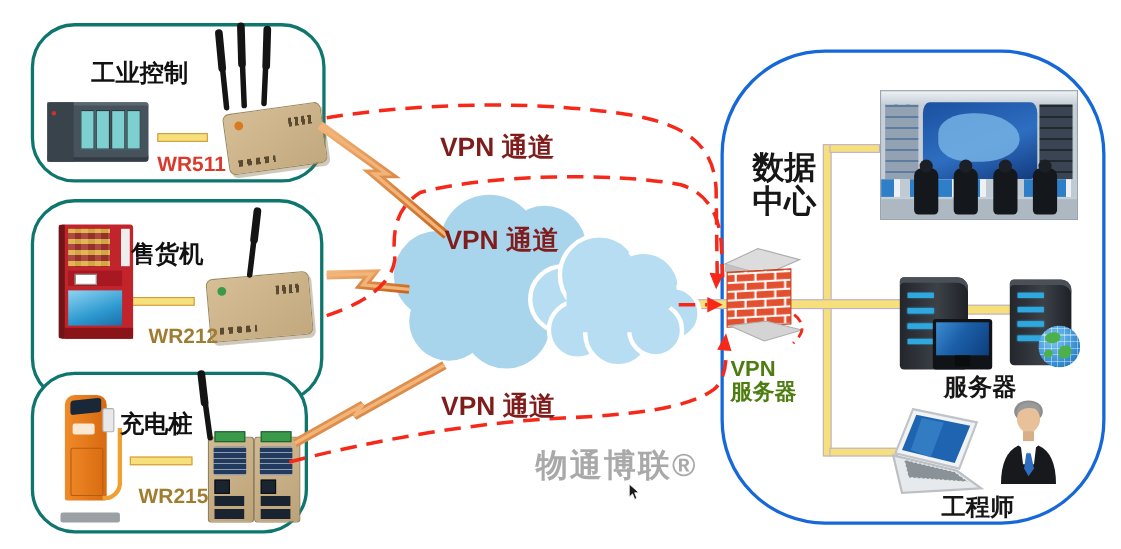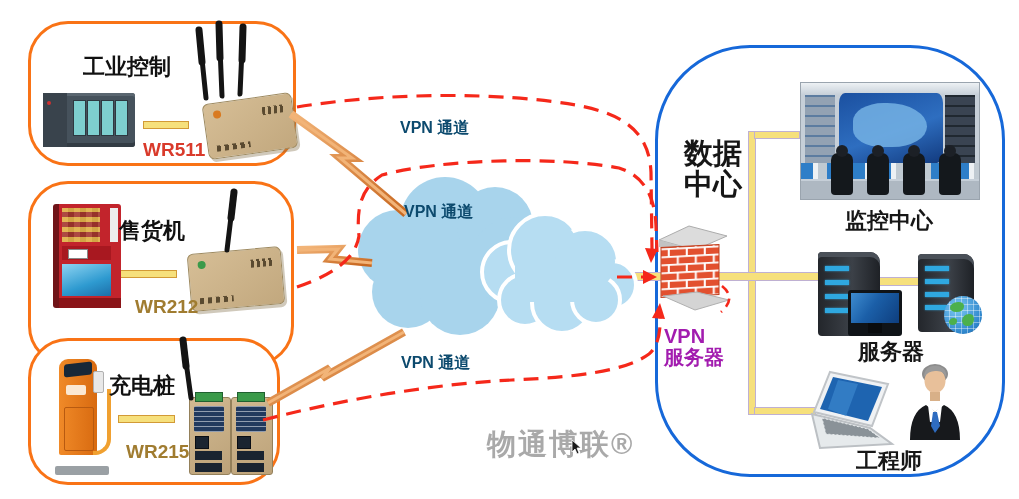--- a/index.html
+++ b/index.html
@@ -1,30 +1,30 @@
 <!DOCTYPE html>
 <html><head>
 <meta charset="utf-8">
 <style>
   html,body{margin:0;padding:0;background:#fff;}
   #canvas{position:relative;width:1019px;height:499px;background:#ffffff;overflow:hidden;
           font-family:"Liberation Sans","DejaVu Sans",sans-serif;}
   .abs{position:absolute;}
-  .site-box{position:absolute;border:3px solid #f97316;border-radius:40px;background:#fff;box-sizing:border-box;text-align:right;}
+  .site-box{position:absolute;border:3px solid #0f766e;border-radius:40px;background:#fff;box-sizing:border-box;text-align:right;}
   .dc-box{position:absolute;border:3px solid #1668D9;border-radius:95px;background:#fff;box-sizing:border-box;}
   .site-title{position:absolute;font-size:22px;font-weight:bold;color:#111;white-space:nowrap;z-index:7;}
   .model{position:absolute;font-size:19px;font-weight:bold;white-space:nowrap;z-index:7;}
   .model-red{color:#D93A2B;}
   .model-brown{color:#A07C30;}
   .ylink{position:absolute;background:#F6E07C;border:1px solid #D29A36;box-sizing:border-box;z-index:1;}
   .ylink-dc{position:absolute;background:#F6E07C;border:1px solid #BFB0D2;box-sizing:border-box;z-index:1;}
-  .vpn-lbl{position:absolute;font-size:16px;font-weight:bold;color:#0c4a6e;white-space:nowrap;z-index:8;}
+  .vpn-lbl{position:absolute;font-size:24px;font-weight:bold;color:#7f1d1d;white-space:nowrap;z-index:8;}
   .dc-title{position:absolute;font-size:29px;font-weight:bold;color:#161616;line-height:31px;z-index:7;}
   .dc-lbl{position:absolute;font-size:22px;font-weight:bold;color:#161616;white-space:nowrap;z-index:7;}
-  .vpnsrv{position:absolute;font-size:20px;font-weight:bold;color:#a21caf;line-height:21px;z-index:7;}
+  .vpnsrv{position:absolute;font-size:20px;font-weight:bold;color:#4d7c0f;line-height:21px;z-index:7;}
   .watermark{position:absolute;font-size:29px;font-weight:600;color:#A9A9A9;letter-spacing:2px;z-index:8;}
   .g34{position:absolute;background:rgba(168,184,226,0.8);color:#fff;font-size:26px;font-weight:bold;
        text-align:center;line-height:32px;z-index:7;}
   .inet{position:absolute;color:#fff;font-size:23px;font-weight:bold;z-index:7;
         text-shadow:1px 1px 2px rgba(120,160,200,.8);}
   
   .plc{background:#46525C;border-radius:3px;box-shadow:inset 0 3px 0 #5A6670,inset 0 -4px 0 #333C44;z-index:2;}
   .plc .cpu{position:absolute;left:0;top:0;width:24px;height:100%;background:#39434C;border-right:1px solid #28303-6;}
   .plc .led{position:absolute;left:4px;top:8px;width:4px;height:4px;background:#D03030;border-radius:50%;}
   .plc .mod{position:absolute;top:7px;width:11px;height:34px;background:#7ECFCF;border:1px solid #2E3840;}
@@ -180,21 +180,20 @@
     <div class="big">
         <div class="map"></div>
       </div>
     <div class="desk"></div>
     <div class="floor"></div>
     <div class="chair" style="left:30px;top:70px;"></div>
     <div class="chair" style="left:66px;top:70px;"></div>
     <div class="chair" style="left:102px;top:70px;"></div>
     <div class="chair" style="left:138px;top:70px;"></div>
   </div>
-  <div class="dc-lbl" style="left:845px;top:206px;">监控中心</div>
 
   <svg class="fw-svg" style="left:651px;top:218px;z-index:3;" width="86" height="96" viewBox="0 0 86 96">
     <defs>
       <pattern id="bricks" width="18" height="16" patternUnits="userSpaceOnUse">
         <rect width="18" height="16" fill="#FFFFFF"></rect>
         <rect x="0.8" y="0.8" width="16" height="6.2" fill="#E2502F"></rect>
         <rect x="-8.2" y="8.8" width="16" height="6.2" fill="#E2502F"></rect>
         <rect x="9.8" y="8.8" width="16" height="6.2" fill="#E2502F"></rect>
       </pattern>
     </defs>
@@ -316,18 +315,18 @@
       <polygon points="643,270 643,284 657,277"></polygon>
       <polygon points="652,318 665,319 660,303"></polygon>
     </g>
   </svg>
 
 
   <div class="vpn-lbl" style="left:400px;top:118px;">VPN 通道</div>
   <div class="vpn-lbl" style="left:404px;top:202px;">VPN 通道</div>
   <div class="vpn-lbl" style="left:401px;top:353px;">VPN 通道</div>
 
-  <div class="watermark" style="left:487px;top:425px;">物通博联®</div>
+  <div class="watermark" style="left:487px;top:404px;">物通博联®</div>
   <svg class="cursor" style="left:570px;top:439px;" width="14" height="16" viewBox="0 0 14 16">
     <polygon points="2,1 2,13 5,10 7,15 9,14 7,9 11,9" fill="#1A1A1A" stroke="#fff" stroke-width="0.8"></polygon>
   </svg>
 
 </div>
 
 </body></html>

